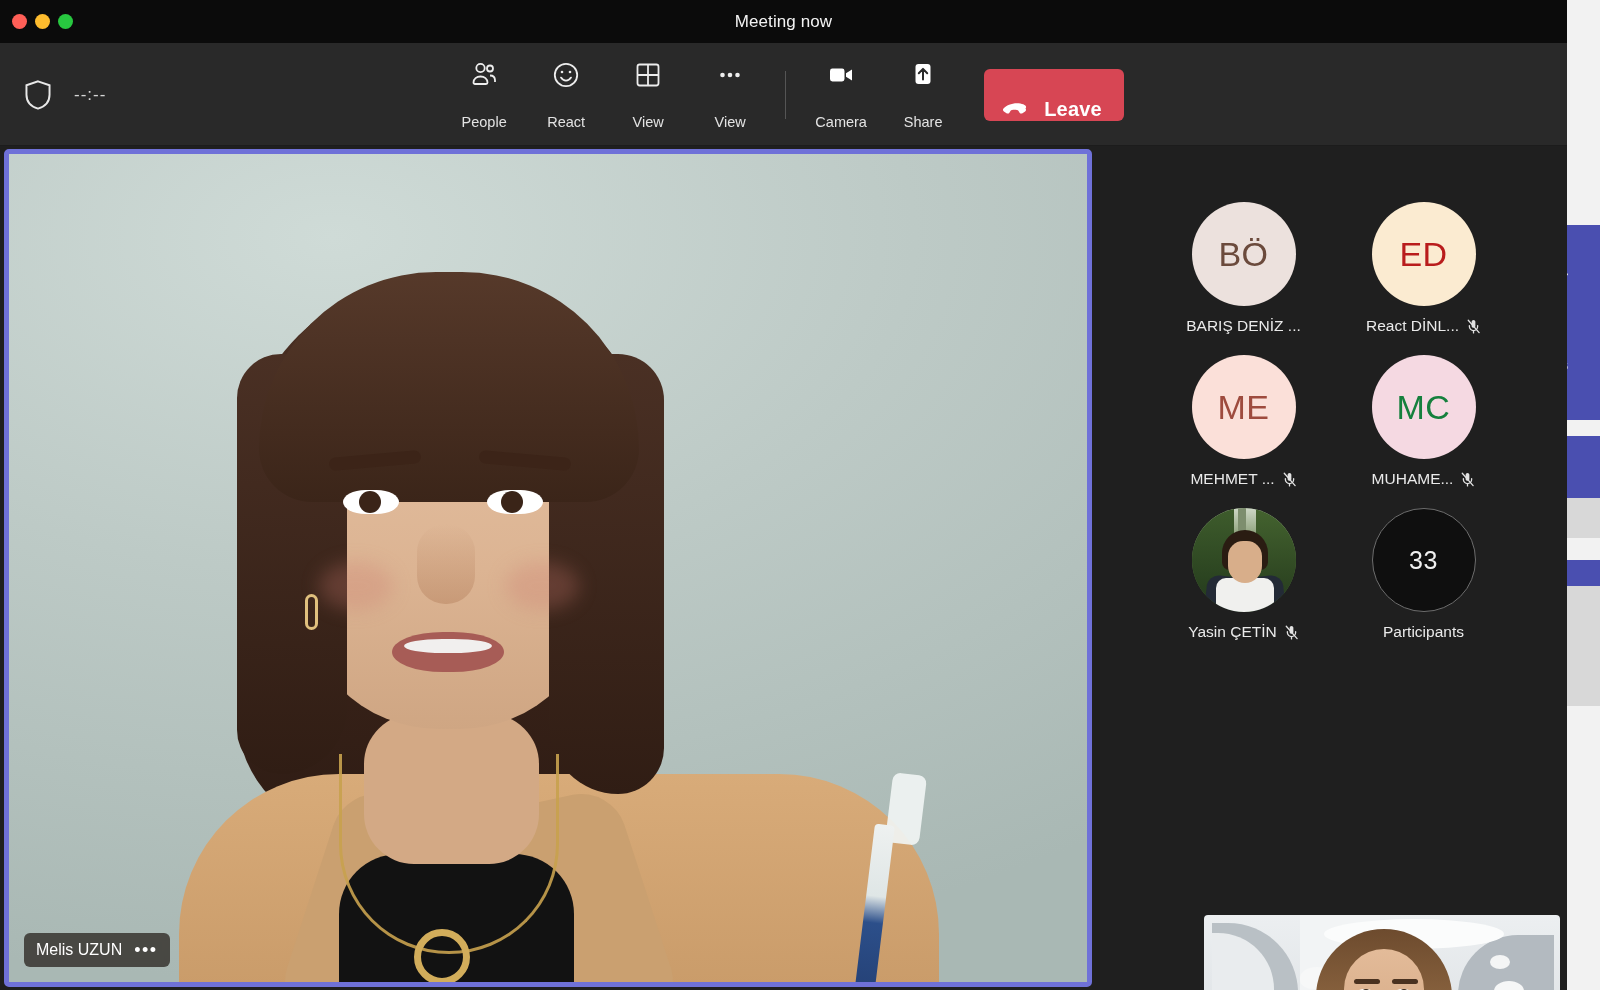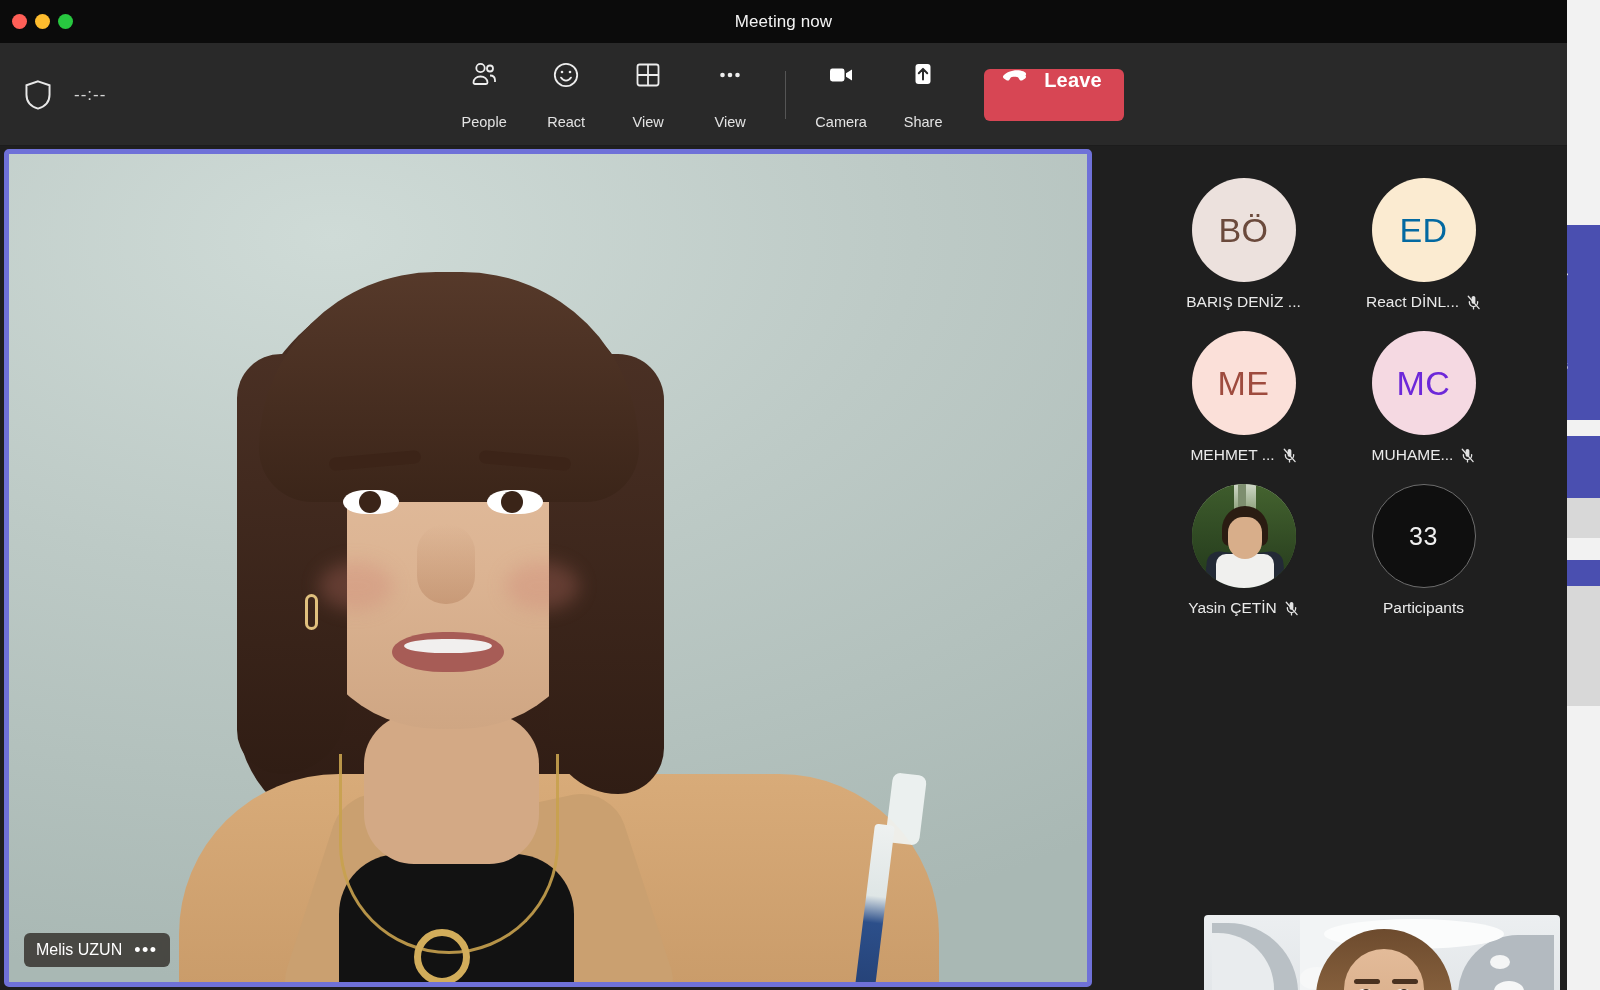--- a/index.html
+++ b/index.html
@@ -67,21 +67,21 @@
   }
   .tb-ico { width:30px; height:30px; display:flex; align-items:center; justify-content:center; }
   .tb-ico svg { display:block; }
   .tb-label { color:#e3e3e3; font-size:14.5px; line-height:1; }
 
   .tb-divider { width:1px; height:48px; background:#555; margin:0 14px; align-self:center; }
 
   #leave-button {
     margin-left:20px; height:52px; padding:0 22px 0 18px;
     background:#d74654; border:none; border-radius:6px; cursor:pointer;
-    display:flex; align-items:flex-start; gap:12px;
+    display:flex; align-items:flex-end; gap:12px;
   }
   #leave-label { color:#fff; font-size:20px; font-weight:bold; letter-spacing:.2px; }
 
   
   #stage { position:relative; height:844px; background:#1f1f1f; }
 
   
   #main-video-tile {
     position:absolute; left:4px; top:3px; width:1088px; height:838px;
     border:5px solid #6f71d8; border-radius:5px; overflow:hidden; background:#000;
@@ -203,21 +203,21 @@
   }
   #main-video-name { color:#fff; font-size:16px; }
   #main-video-more { color:#fff; font-size:18px; line-height:8px; letter-spacing:1.5px; cursor:pointer; }
 
   
   #roster {
     position:absolute; left:1100px; top:0; width:467px; height:844px;
     background:#1f1f1f;
   }
   #roster-grid {
-    position:absolute; left:0; top:32px; width:467px;
+    position:absolute; left:0; top:56px; width:467px;
     display:grid; grid-template-columns:repeat(2, 160px);
     justify-content:center; column-gap:0; row-gap:17px;gap:20px;
   }
   .roster-cell {
     width:160px; display:flex; flex-direction:column; align-items:center; cursor:pointer;
   }
   .avatar {
     width:104px; height:104px; border-radius:50%;
     display:flex; align-items:center; justify-content:center;
     font-size:34px; letter-spacing:.5px; user-select:none; overflow:hidden;
@@ -439,21 +439,21 @@
         <div class="roster-cell">
           <div class="avatar" style="background:#ece1dd;color:#6b4a3c;">
             <span>BÖ</span>
           </div>
           <div class="roster-caption">
             <span class="roster-name">BARIŞ DENİZ ...</span>
           </div>
         </div>
 
         <div class="roster-cell">
-          <div class="avatar" style="background:#fbebd1;color:#0369a1;">
+          <div class="avatar" style="background:#fbebd1;color:#b91c1c;">
             <span>ED</span>
           </div>
           <div class="roster-caption">
             <span class="roster-name">React DİNL...</span>
             <span class="mic-off-icon">
               <svg viewBox="0 0 16 18" fill="none" stroke="#e2e2e2" stroke-width="1.4" stroke-linecap="round">
                 <path d="M8 2.1c-1.1 0-2 .9-2 2v4.4c0 1.1.9 2 2 2s2-.9 2-2V4.1c0-1.1-.9-2-2-2Z" fill="#e2e2e2" stroke="none"></path>
                 <path d="M3.6 8.1v.9A4.4 4.4 0 0 0 8 13.4a4.4 4.4 0 0 0 4.4-4.4v-.9"></path>
                 <path d="M8 13.4v2.5"></path>
                 <path d="M2.4 2.4 14 15.6"></path>
@@ -473,21 +473,21 @@
                 <path d="M8 2.1c-1.1 0-2 .9-2 2v4.4c0 1.1.9 2 2 2s2-.9 2-2V4.1c0-1.1-.9-2-2-2Z" fill="#e2e2e2" stroke="none"></path>
                 <path d="M3.6 8.1v.9A4.4 4.4 0 0 0 8 13.4a4.4 4.4 0 0 0 4.4-4.4v-.9"></path>
                 <path d="M8 13.4v2.5"></path>
                 <path d="M2.4 2.4 14 15.6"></path>
               </svg>
             </span>
           </div>
         </div>
 
         <div class="roster-cell">
-          <div class="avatar" style="background:#f5d9e2;color:#6d28d9;">
+          <div class="avatar" style="background:#f5d9e2;color:#15803d;">
             <span>MC</span>
           </div>
           <div class="roster-caption">
             <span class="roster-name">MUHAME...</span>
             <span class="mic-off-icon">
               <svg viewBox="0 0 16 18" fill="none" stroke="#e2e2e2" stroke-width="1.4" stroke-linecap="round">
                 <path d="M8 2.1c-1.1 0-2 .9-2 2v4.4c0 1.1.9 2 2 2s2-.9 2-2V4.1c0-1.1-.9-2-2-2Z" fill="#e2e2e2" stroke="none"></path>
                 <path d="M3.6 8.1v.9A4.4 4.4 0 0 0 8 13.4a4.4 4.4 0 0 0 4.4-4.4v-.9"></path>
                 <path d="M8 13.4v2.5"></path>
                 <path d="M2.4 2.4 14 15.6"></path>

